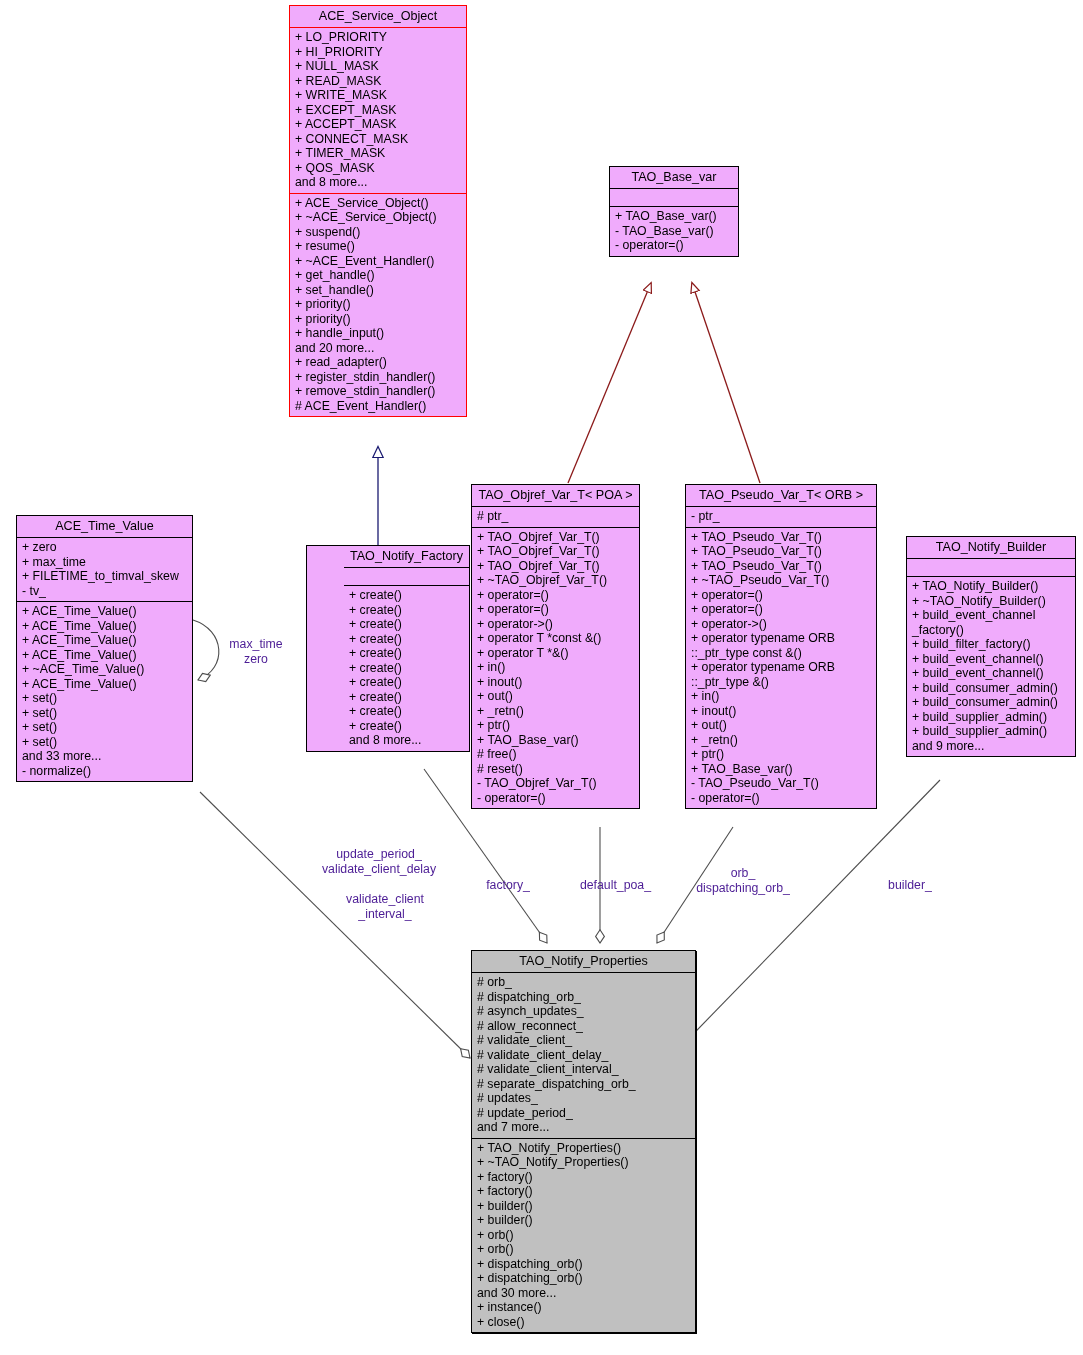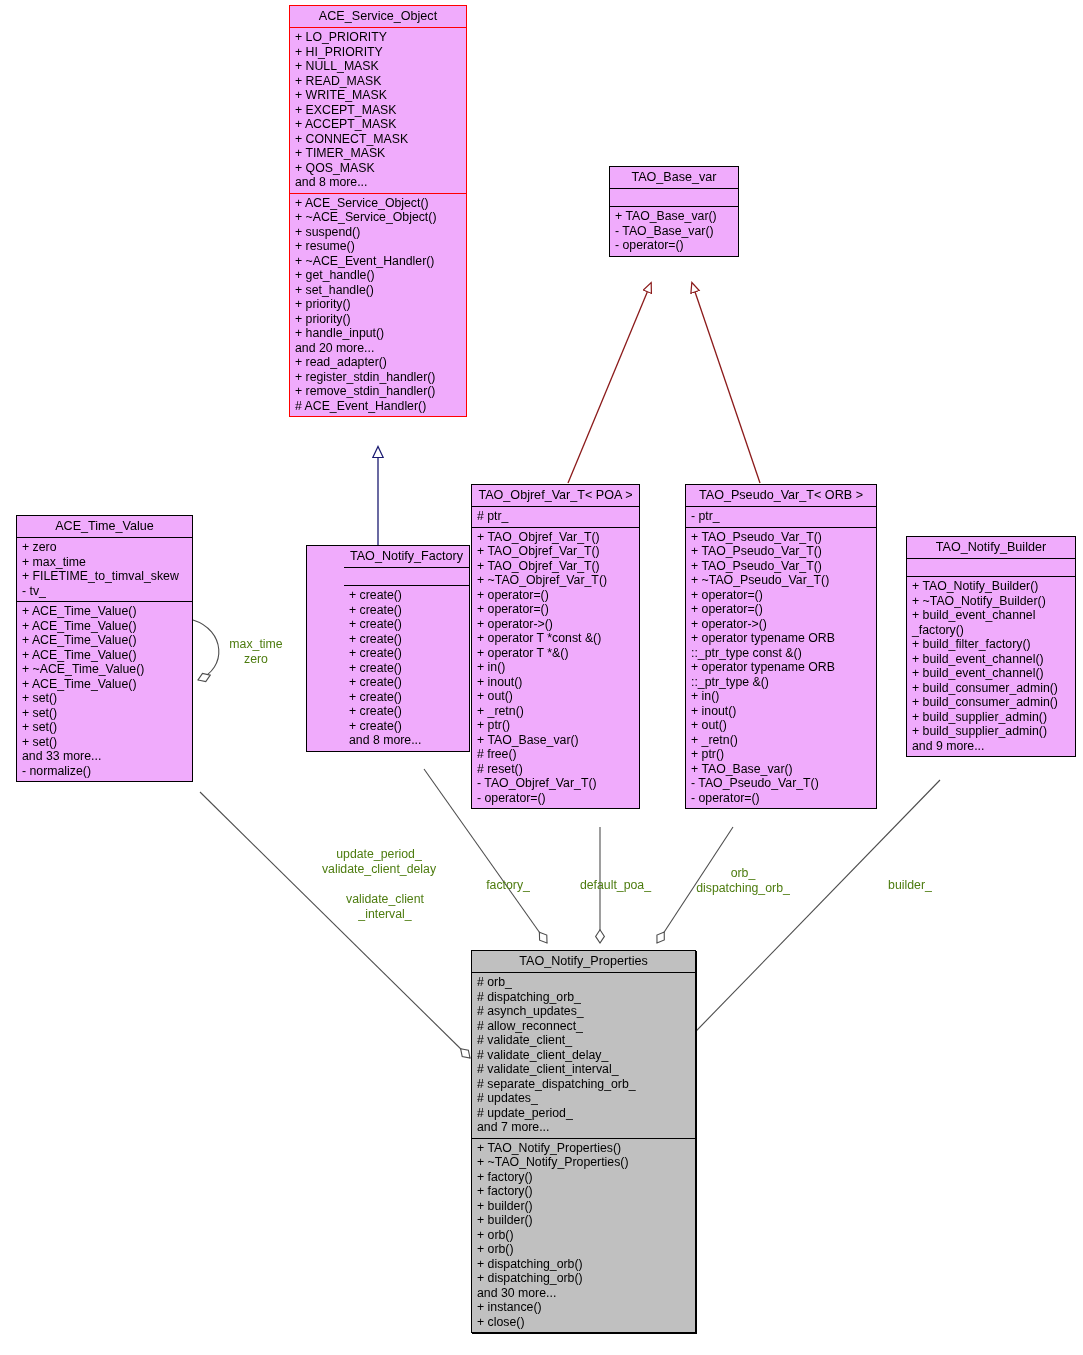--- a/index.html
+++ b/index.html
@@ -66,21 +66,21 @@
   .row {
     line-height: 14.5px;
     font-size: 12.3px;
     white-space: nowrap;
   }
   .row.wrap { white-space: normal; }
   .edge-label {
     position: absolute;
     font-size: 12.3px;
     line-height: 14.6px;
-    color: #4d7c0f;
+    color: #4c1d95;
     white-space: pre;
     z-index: 4;
   }
   .edge-label.center { text-align: center; }
 </style>
 </head>
 <body>
 
 <div id="diagram">
 

